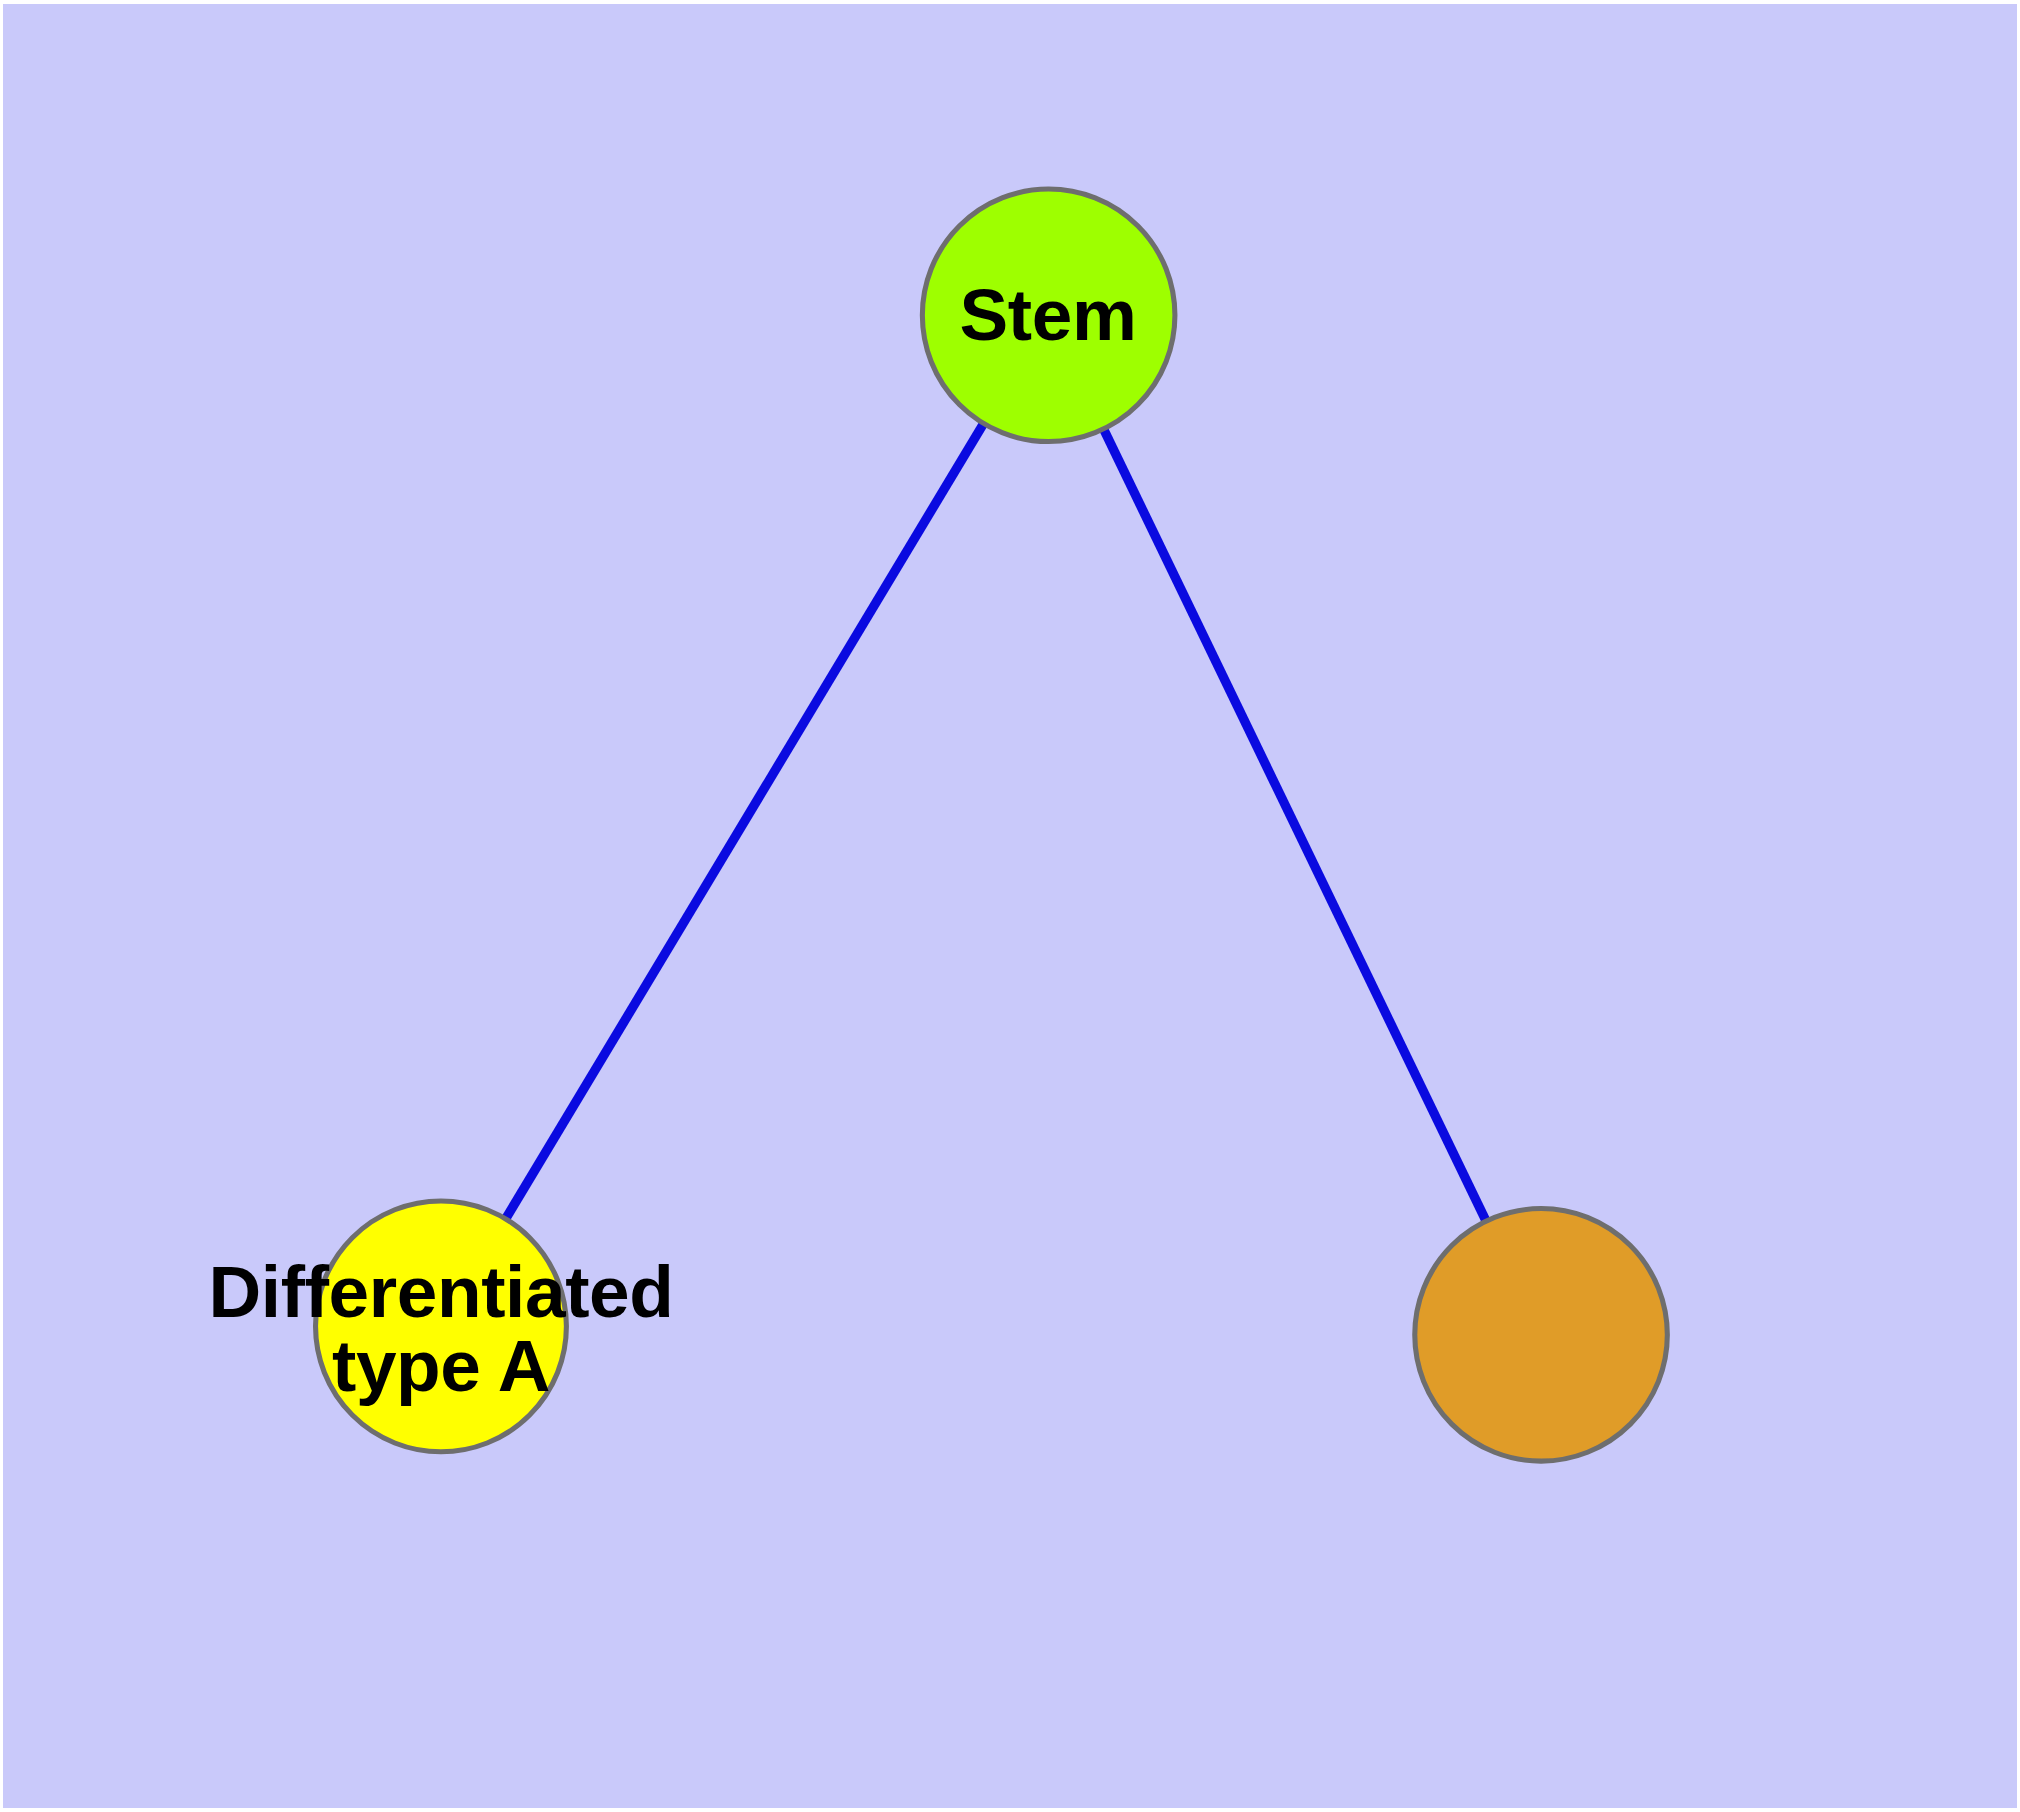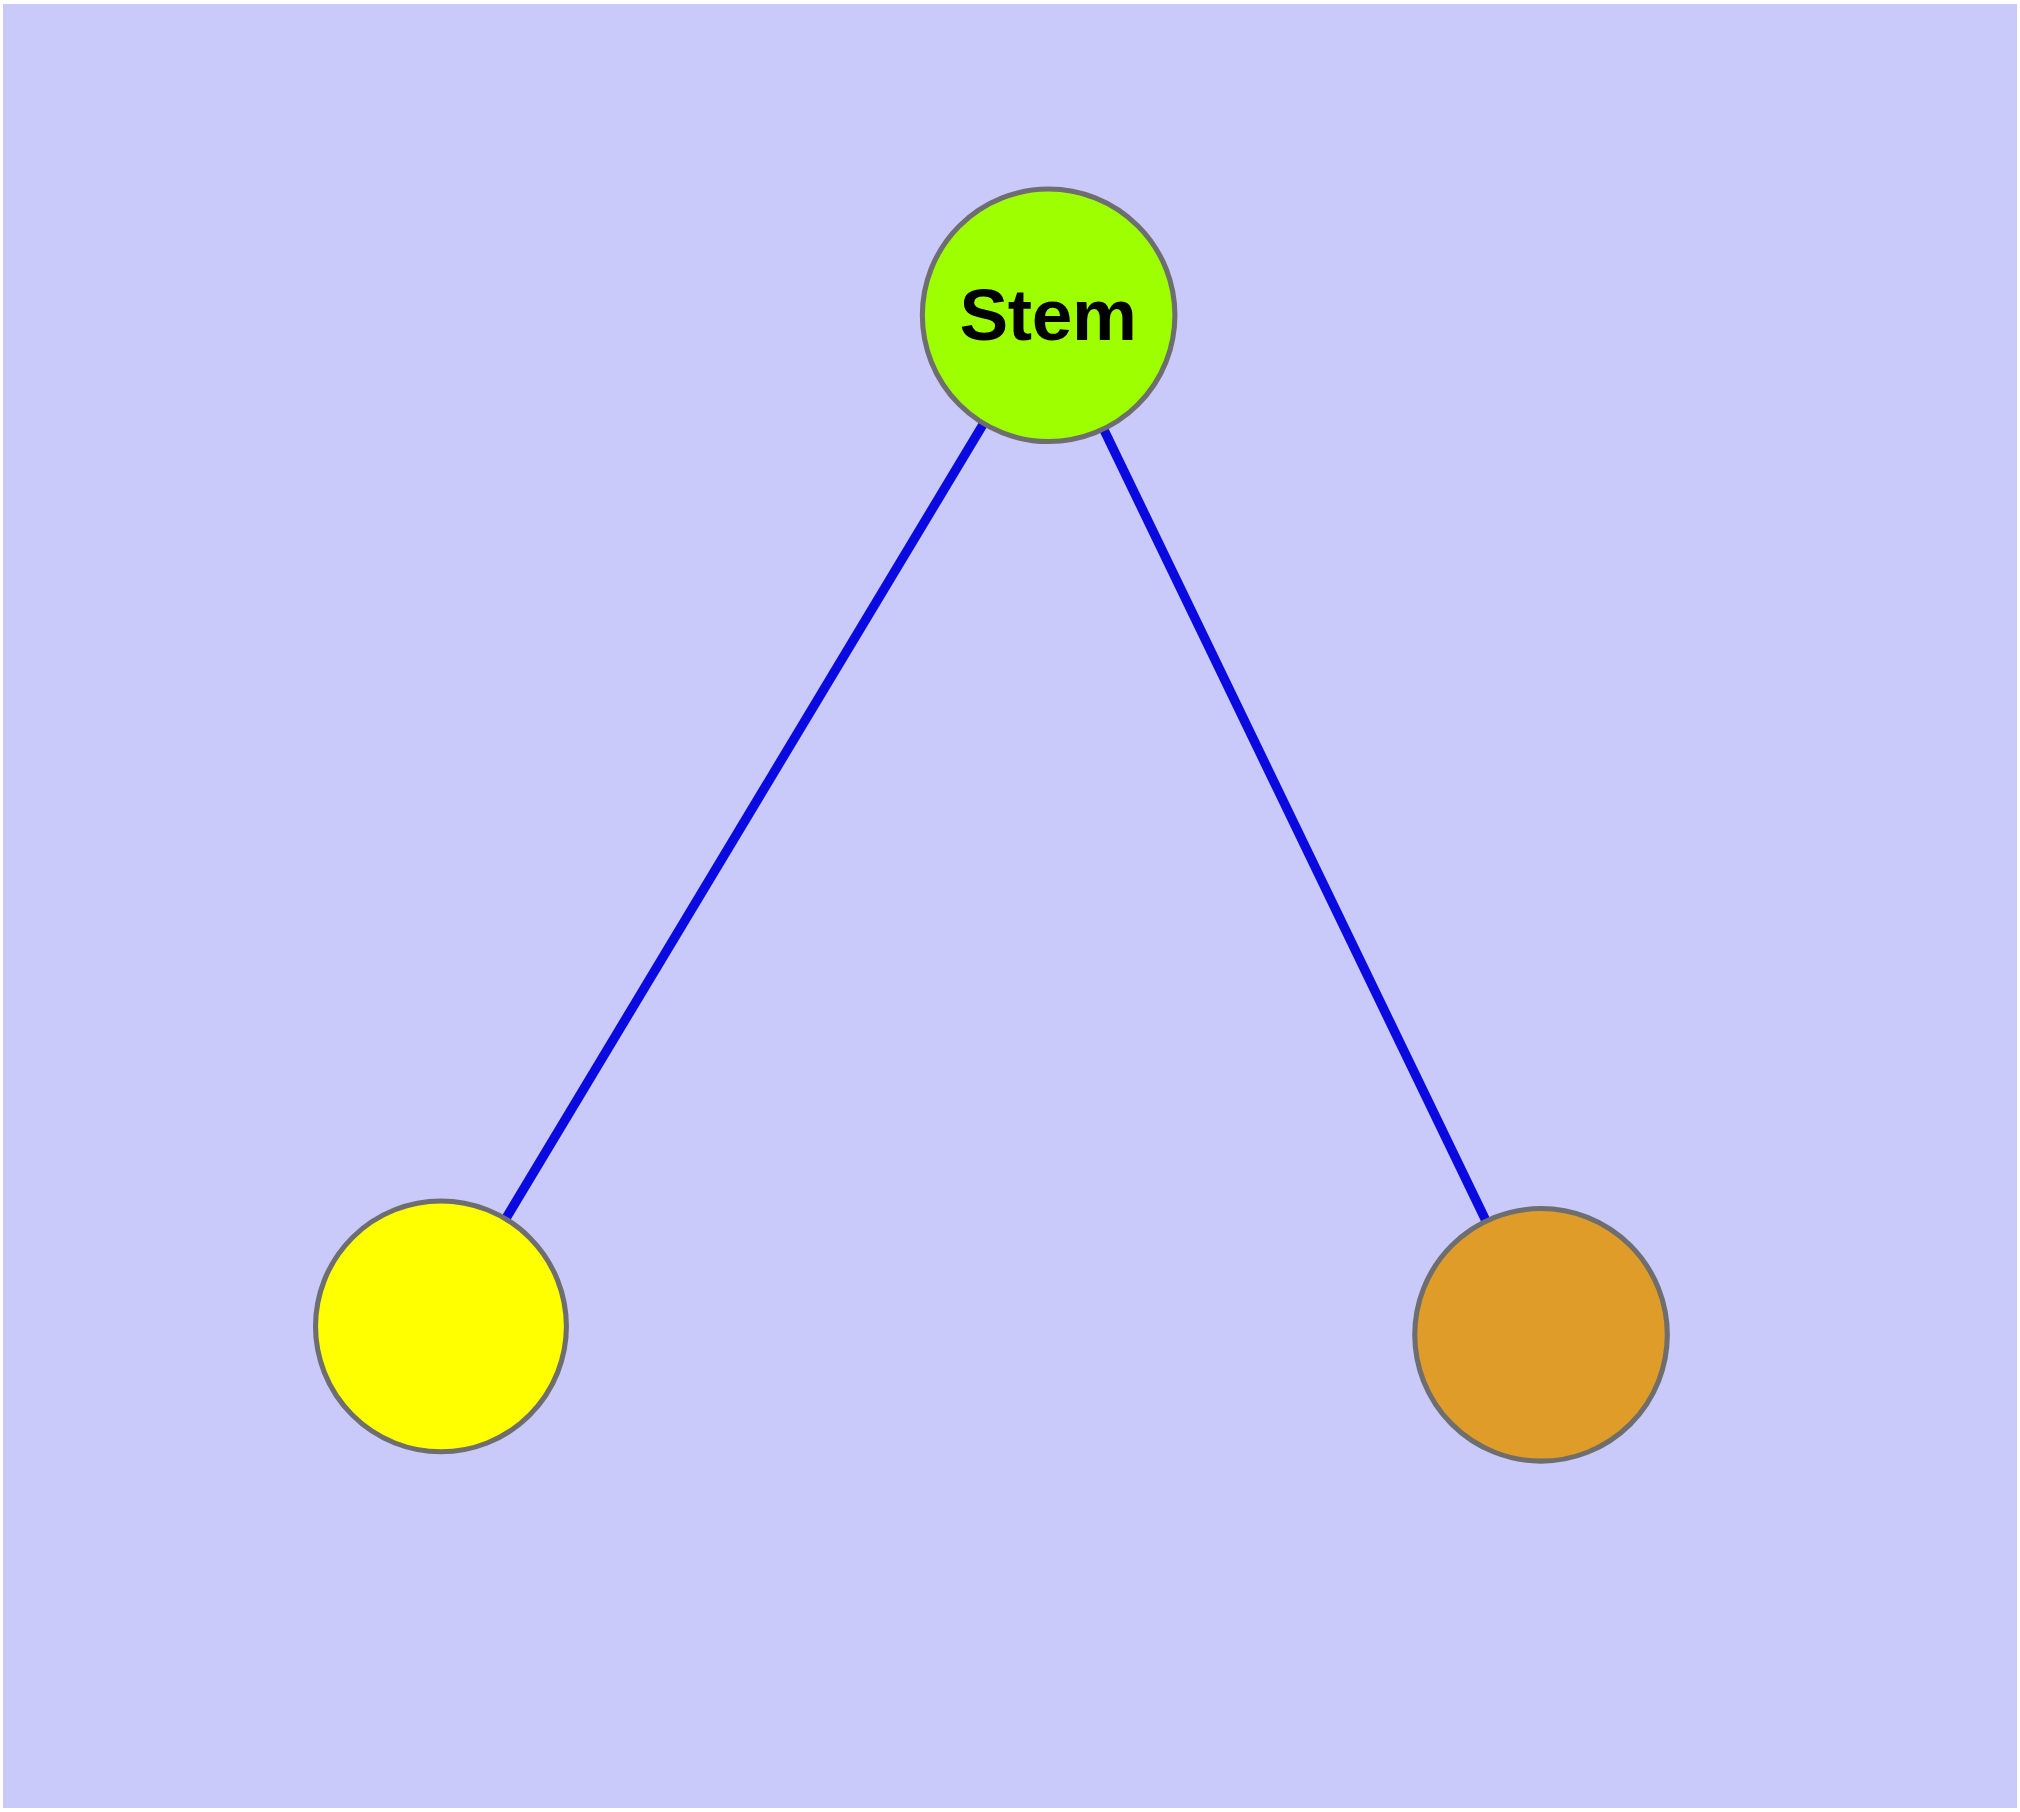--- a/index.html
+++ b/index.html
@@ -66,16 +66,18 @@
 
     <g>
       <circle cx="520" cy="1565" r="148" fill="#ffff00" stroke="#6e6e6e" stroke-width="6"></circle>
       <circle cx="1818" cy="1575" r="149" fill="#e09c28" stroke="#6e6e6e" stroke-width="6"></circle>
       <circle cx="1237" cy="372" r="149" fill="#9eff00" stroke="#6e6e6e" stroke-width="6"></circle>
     </g>
   </svg>
 
   <div class="node-label" style="left:1048px; top:315px;">Stem</div>
 
+  <div class="node-label" style="left:441px; top:1329px;"><span>Differentiated</span>
+<span>type A</span></div>
 
 
 </div>
 
 
 </body></html>

